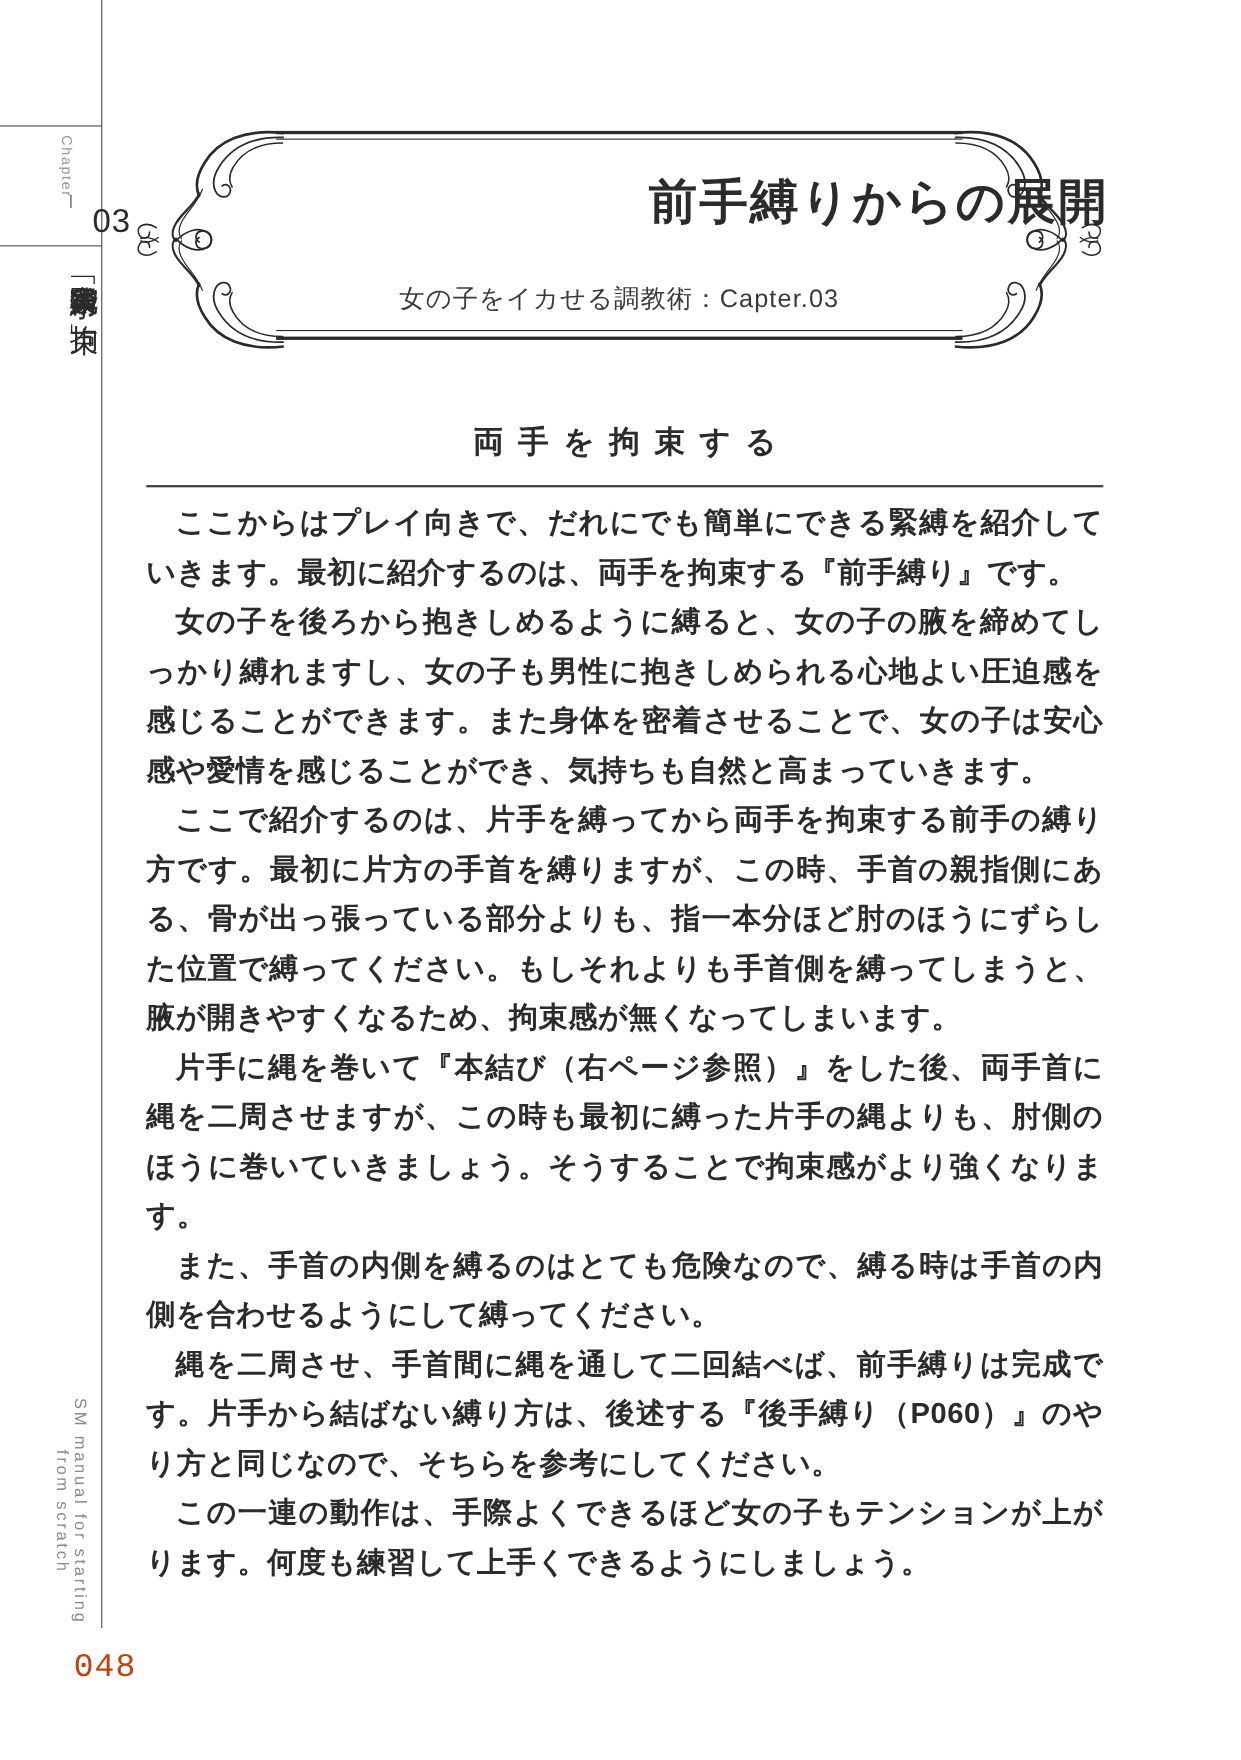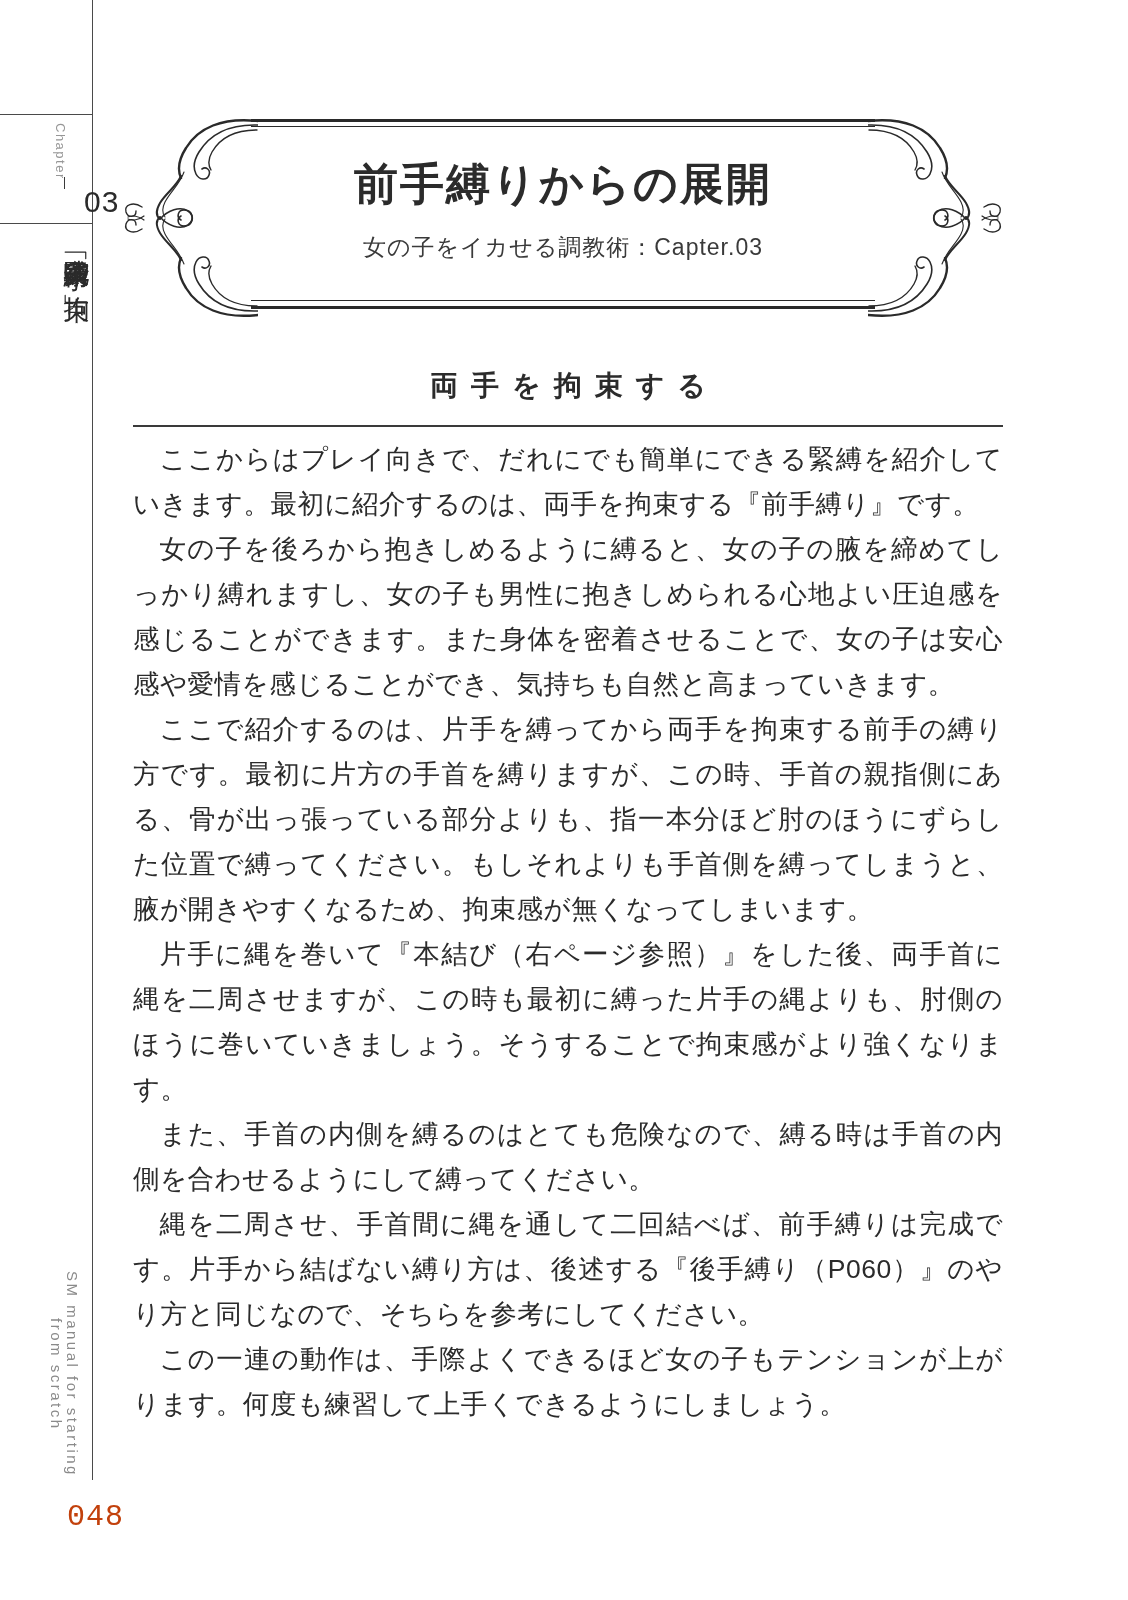--- a/index.html
+++ b/index.html
@@ -41,35 +41,35 @@
   .frame{position:absolute;left:118px;top:112px;width:890px;height:212px;}
   .frame .h-line{position:absolute;left:133px;right:133px;background:#2a2a2a;}
   .frame .h-line.t-thick{top:7px;height:3px;}
   .frame .h-line.t-thin{top:14px;height:1px;}
   .frame .h-line.b-thin{top:188px;height:1px;}
   .frame .h-line.b-thick{top:194px;height:3px;}
   .ornament{position:absolute;top:0;width:140px;height:212px;}
   .ornament.left{left:0;}
   .ornament.right{right:0;transform:scaleX(-1);}
   .frame-title{
-    position:absolute;left:0;right:0;top:46px;text-align:center;
+    position:absolute;left:0;right:0;top:46px;text-align:right;
     font-size:44px;font-weight:bold;letter-spacing:2px;color:#2b2b2b;line-height:1.2;
   }
   .frame-subtitle{
-    position:absolute;left:0;right:0;top:120px;text-align:center;
+    position:absolute;left:0;right:0;top:144px;text-align:center;
     font-size:23px;color:#3a3a3a;letter-spacing:1px;
   }
   
   .main-col{position:absolute;left:133px;top:368px;width:870px;}
   .section-heading{
-    margin:0;text-align:center;font-size:28px;font-weight:bold;
+    margin:16px;text-align:center;font-size:28px;font-weight:bold;
     letter-spacing:13px;color:#2b2b2b;line-height:36px;text-indent:13px;
   }
   .heading-rule{margin-top:21px;height:2px;background:#3a3a3a;}
-  .body-text{margin-top:10px;}
+  .body-text{margin-top:10px;font-weight:bold;}
   .body-text p{
     margin:0;font-size:26.5px;line-height:45px;color:#2b2b2b;
     text-align:justify;text-indent:1em;letter-spacing:0.5px;line-break:loose;
   }
 </style>
 </head>
 <body>
 
 <div class="page">
 

